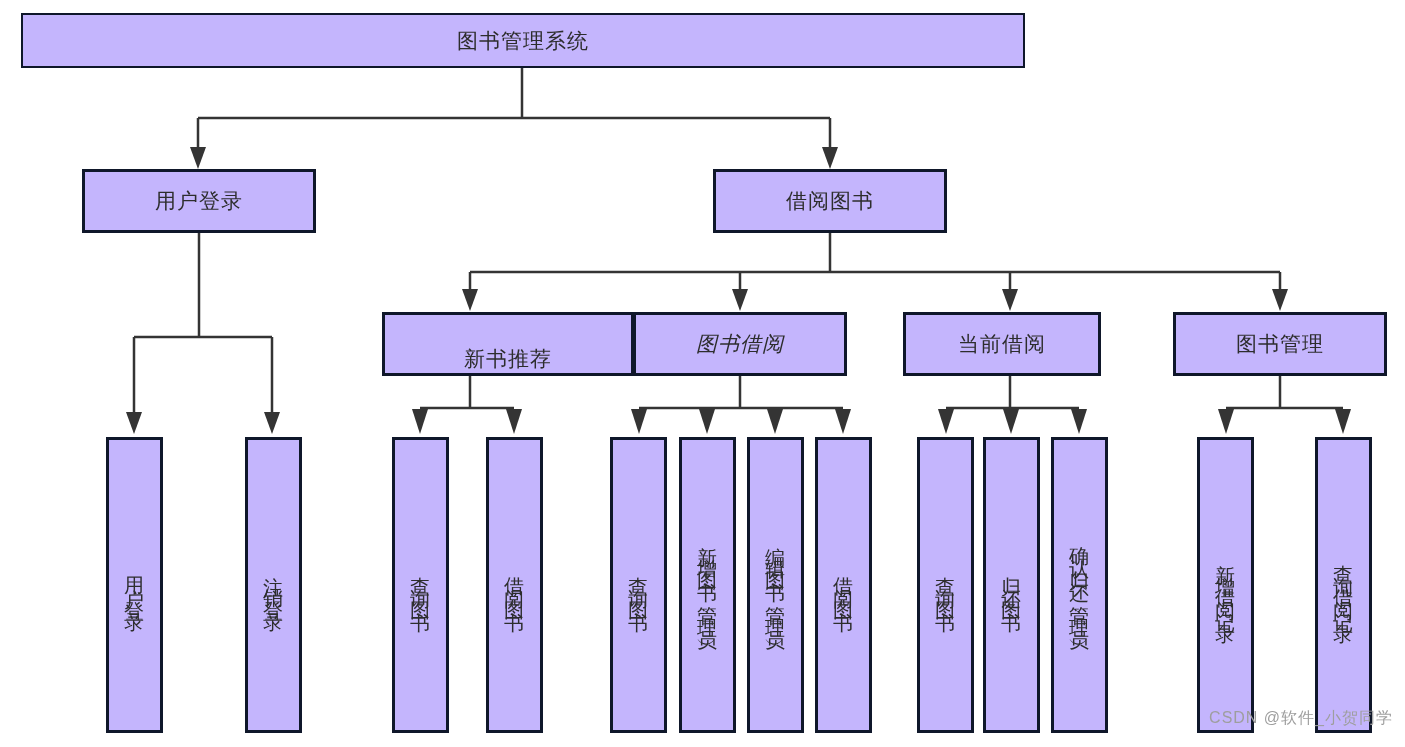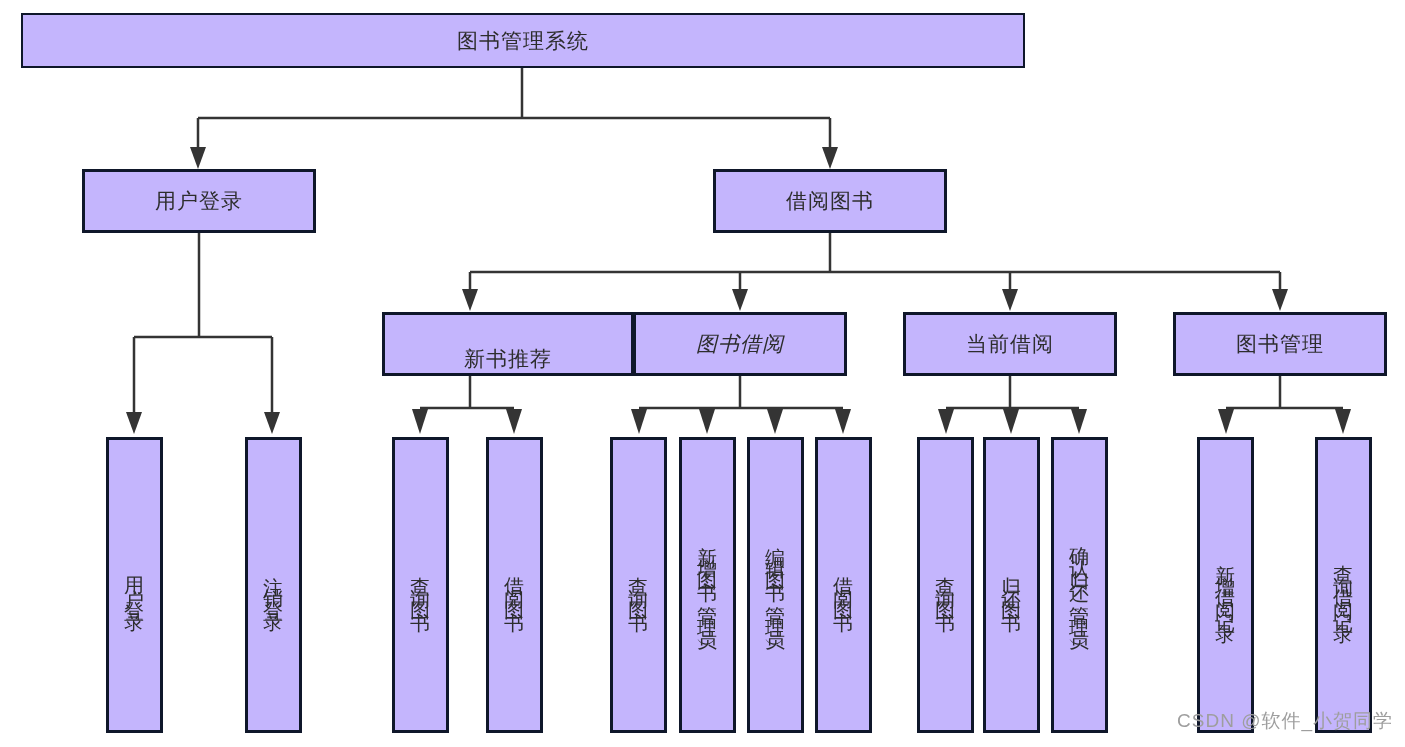--- a/index.html
+++ b/index.html
@@ -51,21 +51,21 @@
     text-orientation: mixed;
     font-size: 20px;
     line-height: 1;
     letter-spacing: 12px;
     white-space: nowrap;
   }
   .watermark {
     position: absolute;
     right: 12px;
     top: 708px;
-    font-size: 19px;
+    font-size: 16px;
     color: #9e9e9e;
     letter-spacing: 1px;
     white-space: nowrap;
   }
 </style>
 </head>
 <body>
 
 <div class="canvas">
 
@@ -126,21 +126,21 @@
   <div class="box" style="left:713px; top:169px; width:234px; height:64px;">
     <span class="hlabel">借阅图书</span>
   </div>
 
   <div class="box" style="left:382px; top:312px; width:252px; height:64px;align-items:flex-end;">
     <span class="hlabel">新书推荐</span>
   </div>
   <div class="box" style="left:633px; top:312px; width:214px; height:64px;font-style:italic;">
     <span class="hlabel">图书借阅</span>
   </div>
-  <div class="box" style="left:903px; top:312px; width:214px; height:64px;">
+  <div class="box" style="left:903px; top:312px; width:198px; height:64px;">
     <span class="hlabel">当前借阅</span>
   </div>
   <div class="box" style="left:1173px; top:312px; width:214px; height:64px;">
     <span class="hlabel">图书管理</span>
   </div>
 
   <div class="box leaf" style="left:106px; top:437px; width:57px; height:296px;">
     <span class="vtext">用户登录</span>
   </div>
   <div class="box leaf" style="left:245px; top:437px; width:57px; height:296px;">

